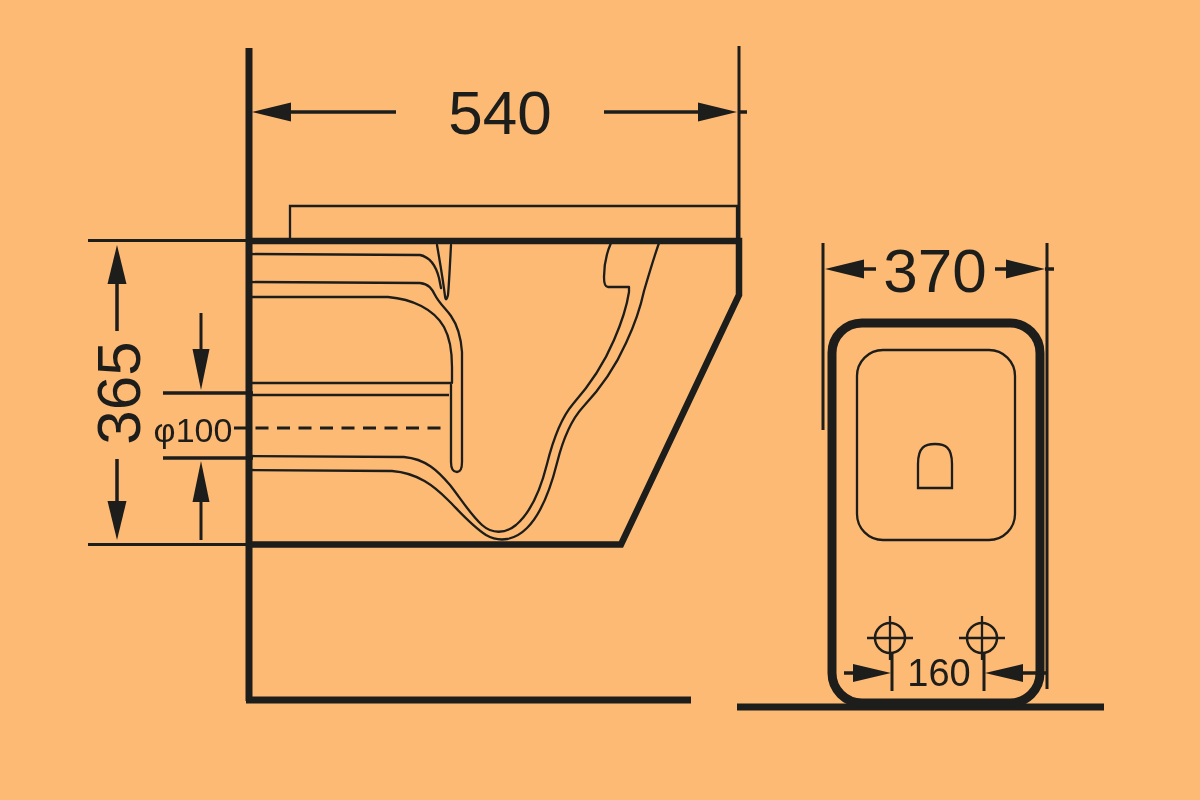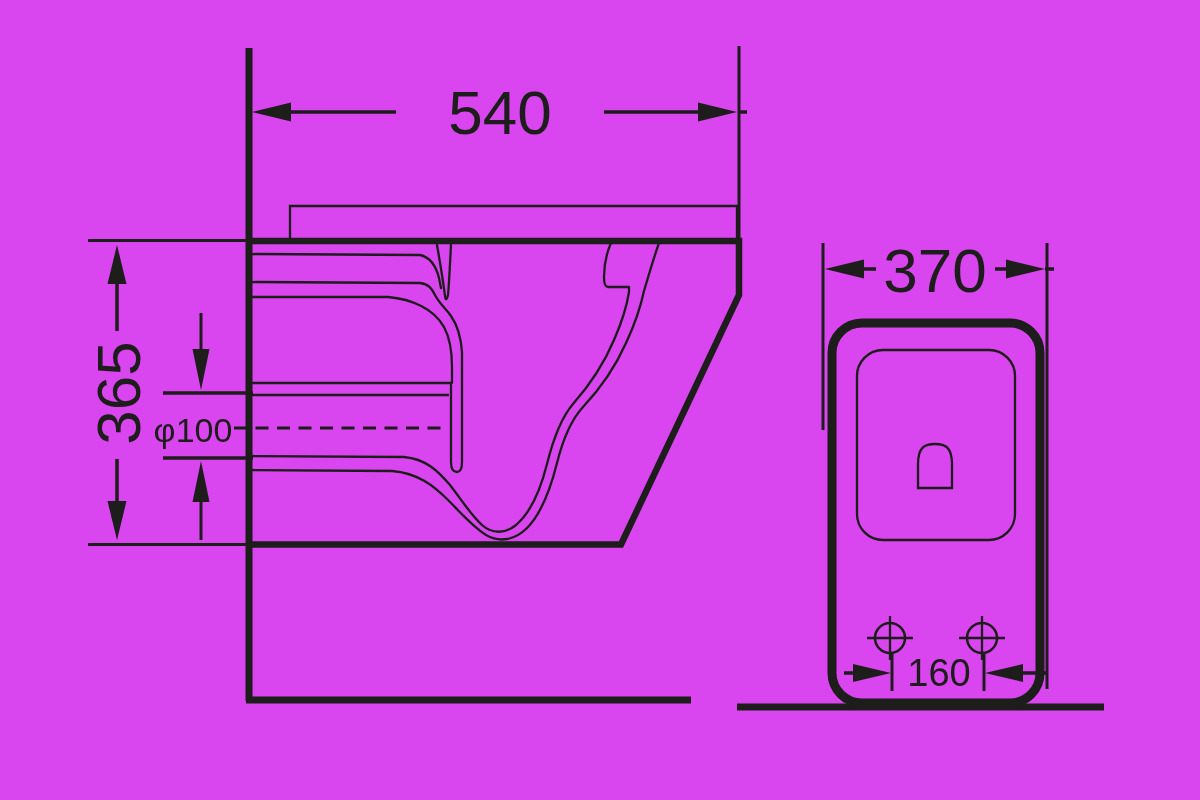--- a/index.html
+++ b/index.html
@@ -1,16 +1,16 @@
 <!DOCTYPE html>
 <html><head>
 <meta charset="utf-8">
 <style>
   html,body{margin:0;padding:0;background:#ffffff;}
-  .stage{width:1200px;height:800px;background:#d946ef;overflow:hidden;}
+  .stage{width:1200px;height:800px;background:#fdba74;overflow:hidden;}
   svg{display:block;}
   .ln{fill:none;stroke:#1d1d1b;stroke-linecap:butt;stroke-linejoin:miter;}
   .w7{stroke-width:7;}
   .w9{stroke-width:9;}
   .w65{stroke-width:6.5;}
   .w35{stroke-width:3.5;}
   .w3{stroke-width:3;}
   .w25{stroke-width:2.5;}
   .w2{stroke-width:2.3;}
   .round{stroke-linejoin:round;stroke-linecap:round;}

